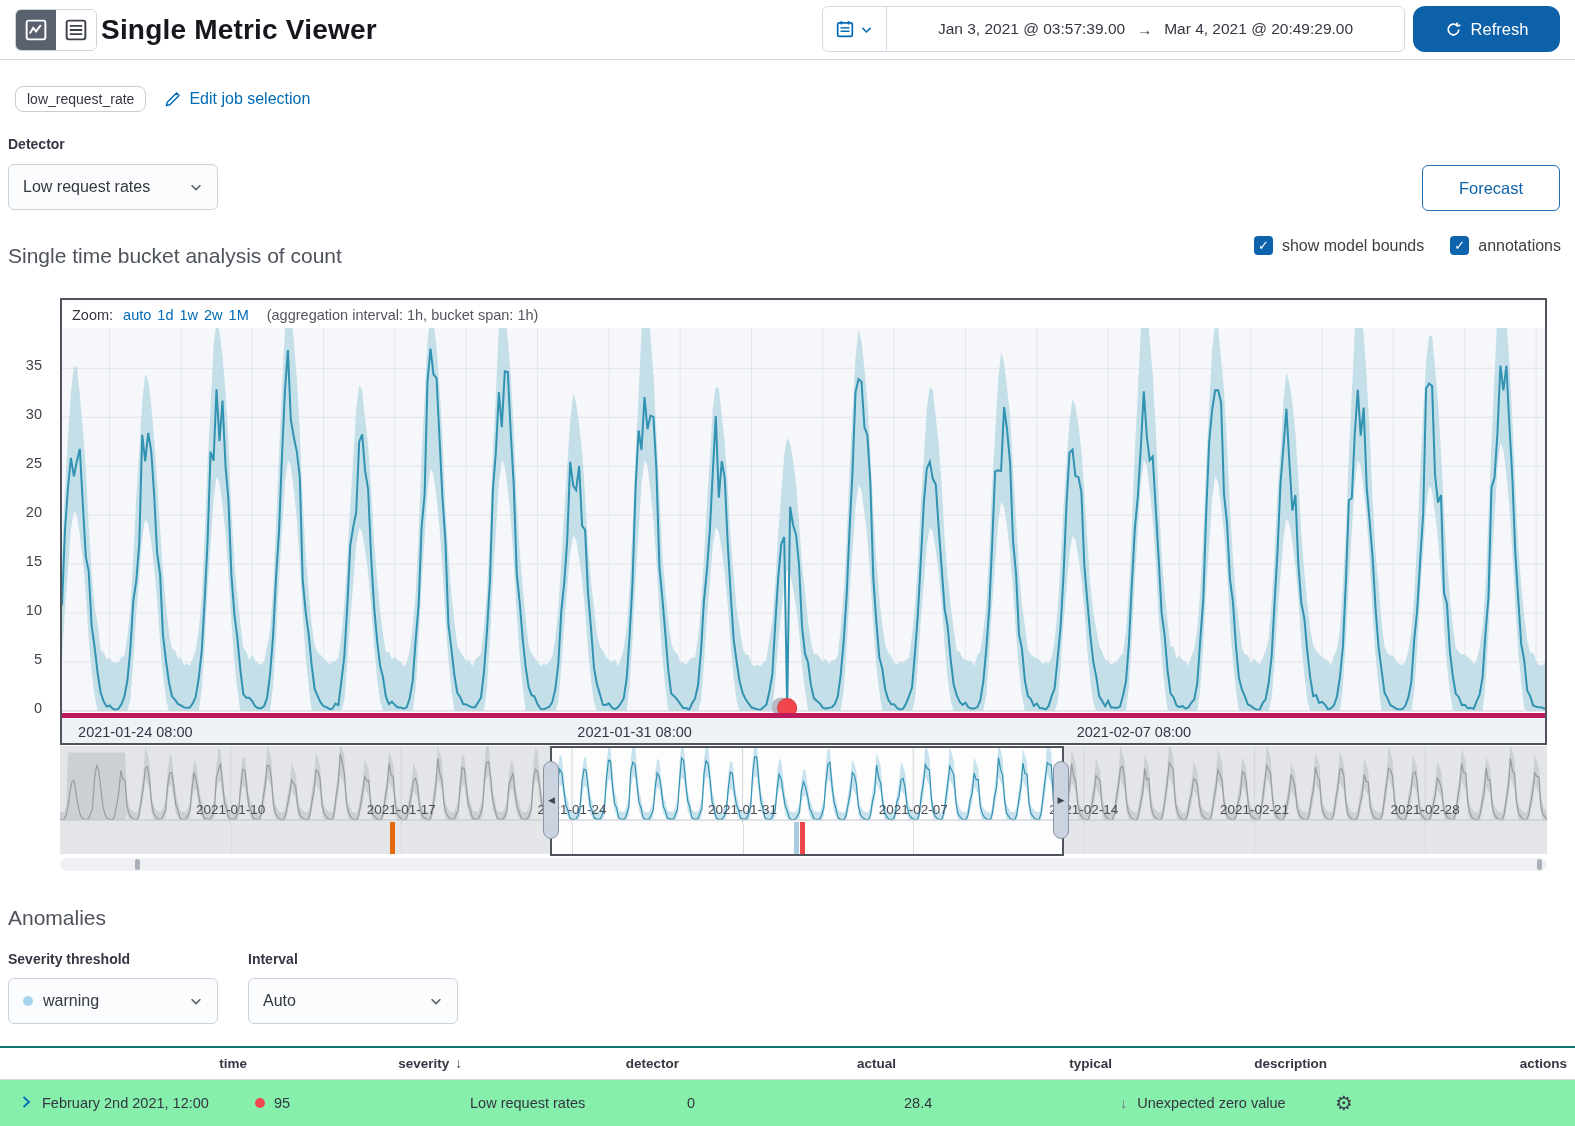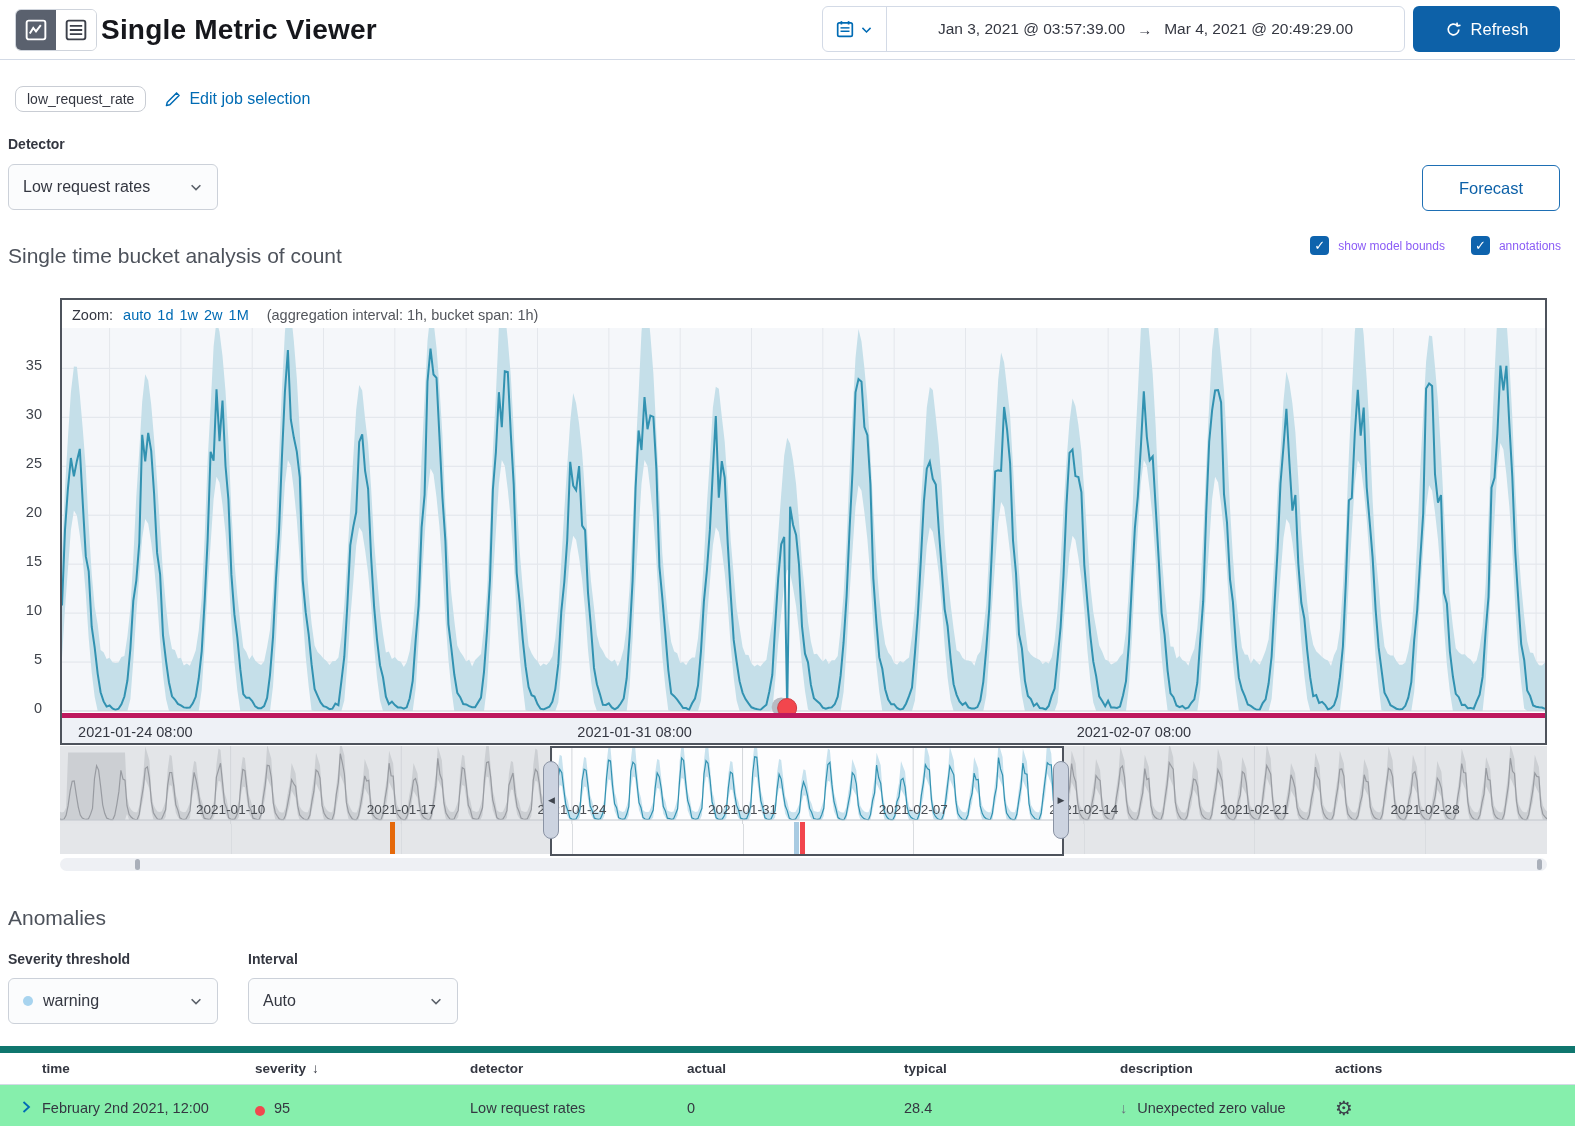--- a/index.html
+++ b/index.html
@@ -14,21 +14,21 @@
   .icon-btn.sel { background:#5a616e; }
   .page-title { font-size:28px; font-weight:600; color:#16171c; letter-spacing:.2px; }
   .datepicker { position:absolute; left:822px; top:6px; width:583px; height:46px; background:#fff;
     border:1px solid #d3dae6; border-radius:6px; display:flex; align-items:center; }
   .dp-cal { width:64px; height:100%; display:flex; align-items:center; justify-content:center; gap:6px;
     border-right:1px solid #d3dae6; cursor:pointer; }
   .dp-dates { flex:1; display:flex; align-items:center; justify-content:center; gap:12px; font-size:15.5px; color:#343741; }
   .dp-date { cursor:pointer; }
   .dp-arrow { color:#343741; font-size:15px; }
   .refresh-btn { position:absolute; left:1413px; top:6px; width:147px; height:46px; background:#0d61a8; color:#fff;
-    border:none; border-radius:6px; font-size:16.5px; display:flex; align-items:center; justify-content:center; gap:9px; cursor:pointer;
+    border:none; border-radius:12px; font-size:16.5px; display:flex; align-items:center; justify-content:center; gap:9px; cursor:pointer;
     font-family:inherit; }
   .hdr-divider { position:absolute; left:0; top:59px; width:1575px; height:1px; background:#d3dae6; }
 
   
   .job-bar { position:absolute; left:15px; top:86px; display:flex; align-items:center; gap:18px; }
   .job-badge { border:1px solid #c9cdd4; border-radius:8px; padding:4px 11px; font-size:14px; color:#343741; background:#fff; }
   .edit-link { display:flex; align-items:center; gap:8px; color:#006BB4; font-size:16px; cursor:pointer; }
 
   
   .detector-label { position:absolute; left:8px; top:136px; font-size:14px; font-weight:700; color:#343741; }
@@ -38,21 +38,21 @@
   .detector-select { left:8px; top:164px; width:210px; }
   .forecast-btn { position:absolute; left:1422px; top:165px; width:138px; height:46px; background:#fff; color:#0d61a8;
     border:1px solid #1e6fb4; border-radius:6px; font-size:16.5px; cursor:pointer; font-family:inherit; }
 
   
   .series-heading { position:absolute; left:8px; top:244px; font-size:21px; color:#4d525b; }
   .cb-row { position:absolute; top:236px; right:14px; display:flex; align-items:center; gap:26px; }
   .cb-item { display:flex; align-items:center; gap:9px; cursor:pointer; }
   .checkbox { width:19px; height:19px; border-radius:4px; background:#0e63ad; color:#fff; display:flex;
     align-items:center; justify-content:center; font-size:13px; }
-  .cb-label { font-size:12px; color:#8b5cf6; }
+  .cb-label { font-size:16px; color:#404040; }
 
   
   .focus-wrap { position:absolute; left:60px; top:298px; width:1487px; height:447px; border:2px solid #4e535c; background:#fff; }
   .zoom-row { height:28px; display:flex; align-items:center; gap:6px; padding:2px 0 0 10px; font-size:14.5px; }
   .zoom-row .zl { color:#343741; margin-right:4px; }
   .zoom-row a { color:#006BB4; text-decoration:none; cursor:pointer; }
   .zoom-row .agg { color:#53565c; margin-left:12px; }
   .focus-svg { display:block; overflow:visible; }
   .x-strip { position:relative; height:30px; background:#eef1f6; border-top:5px solid #be185d; }
   .x-lab { position:absolute; top:6px; width:170px; text-align:center; font-size:14.5px; color:#343741; }
@@ -76,26 +76,26 @@
   .sev-label { position:absolute; left:8px; top:951px; font-size:14px; font-weight:700; color:#343741; }
   .int-label { position:absolute; left:248px; top:951px; font-size:14px; font-weight:700; color:#343741; }
   .sev-select { left:8px; top:978px; width:210px; gap:10px; }
   .int-select { left:248px; top:978px; width:210px; }
   .dot { border-radius:50%; display:inline-block; }
   .warn-dot { width:10px; height:10px; background:#a8d4ef; }
   .sev-dot { width:10px; height:10px; background:#f0484e; }
 
   
   .atable { position:absolute; left:0; top:1046px; width:1575px; border-collapse:collapse; }
-  .atable th { border-top:7px solid #0f766e; border-bottom:1px solid #d3dae6; text-align:left;
+  .atable th { border-top:2px solid #0f766e; border-bottom:1px solid #d3dae6; text-align:right;
     font-size:13.5px; font-weight:700; color:#343741; padding:8px 8px 8px 0; height:32px; }
   .atable td { font-size:14.5px; color:#343741; padding:11px 8px 11px 0; background:#86efac; }
   .th-sort { margin-left:6px; color:#343741; font-weight:400; }
   .expand-cell { padding-left:18px !important; }
-  .sev-cell { display:flex; align-items:flex-end; gap:9px; }
+  .sev-cell { display:flex; align-items:center; gap:9px; }
   .desc-cell { display:flex; align-items:center; gap:10px; }
   .desc-arrow { color:#69707d; }
   .gear { font-size:20px; color:#3c404a; cursor:pointer; font-family:"DejaVu Sans",sans-serif; }
 </style>
 </head>
 <body>
 
 <div class="page">
 
   <div class="hdr-left">

